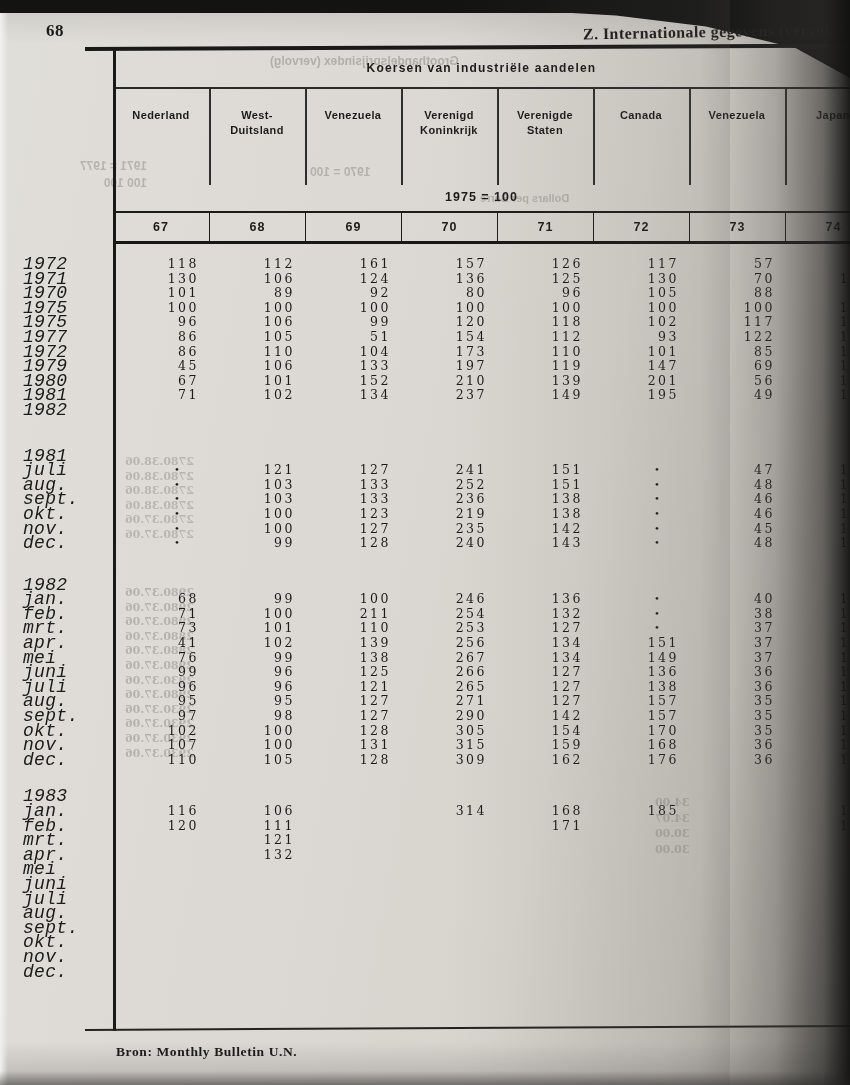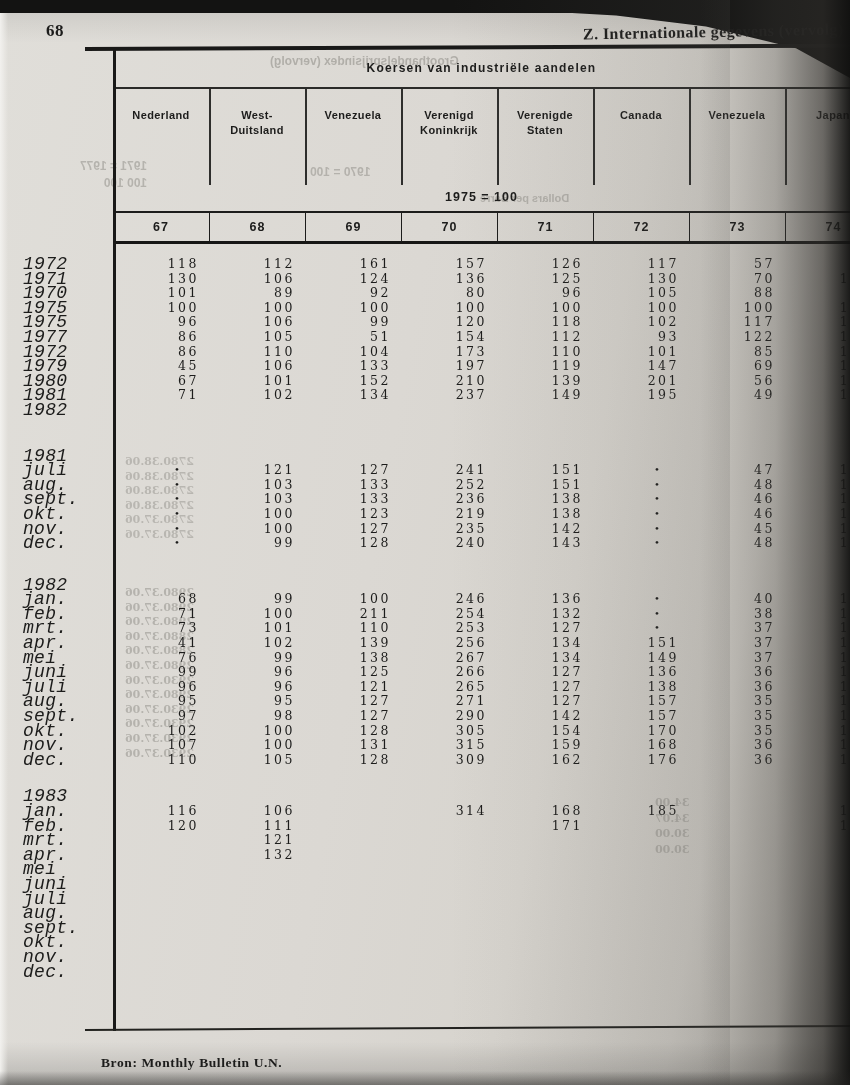--- a/index.html
+++ b/index.html
@@ -62,22 +62,22 @@
     transform:rotate(-0.3deg);transform-origin:left center;z-index:5;}
 
   .tbody{position:absolute;top:257px;left:0;width:881px;z-index:6;}
   .trow{display:grid;grid-template-columns:113px repeat(8,96px);height:14.6px;line-height:14.6px;}
   .rlabel{padding-left:23px;font-family:Liberation Mono, monospace;font-style:italic;
     font-size:18px;letter-spacing:0.3px;white-space:nowrap;}
   .cell{text-align:right;padding-right:10px;font-family:"DejaVu Serif",serif;
     font-size:12.5px;letter-spacing:2.5px;}
   .cell.dot{font-size:10px;padding-right:29px;letter-spacing:0;}
 
-  .source{position:absolute;top:1044px;left:101px;font-family:"Liberation Serif",serif;
-    font-weight:bold;font-size:13.5px;letter-spacing:0.6px;z-index:5;margin-top:11px;}
+  .source{position:absolute;top:1044px;left:116px;font-family:"Liberation Serif",serif;
+    font-weight:bold;font-size:13.5px;letter-spacing:0.6px;z-index:5;}
 
   .bleed{position:absolute;transform:scaleX(-1);filter:blur(0.7px);color:#8d8b85;
     white-space:pre-line;z-index:2;font-weight:bold;}
   .b0{top:54px;left:270px;font-size:12px;opacity:0.55;}
   .b1{top:158px;left:80px;font-size:12px;line-height:17px;opacity:0.5;}
   .b2{top:165px;left:310px;font-size:12px;opacity:0.5;}
   .b3{top:192px;left:480px;font-size:11px;opacity:0.5;}
   .b4{top:586px;left:125px;font-size:11px;line-height:14.6px;opacity:0.5;font-family:"DejaVu Serif",serif;}
   .b5{top:795px;left:655px;font-size:11px;line-height:15.5px;opacity:0.5;font-family:"DejaVu Serif",serif;}
   .b6{top:455px;left:125px;font-size:11px;line-height:14.6px;opacity:0.45;font-family:"DejaVu Serif",serif;}

